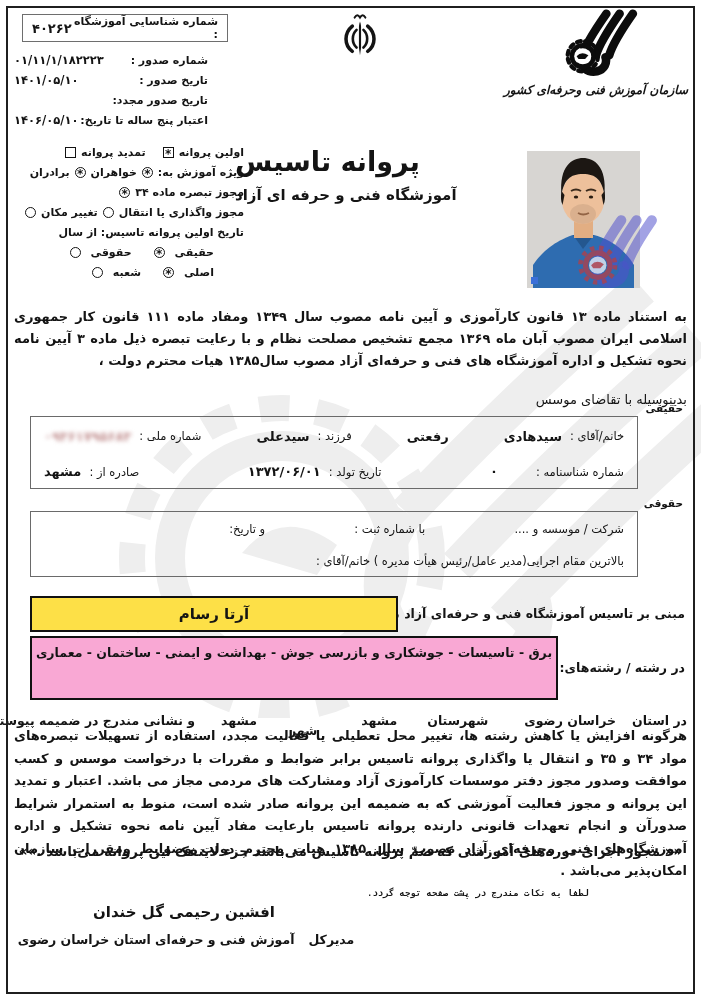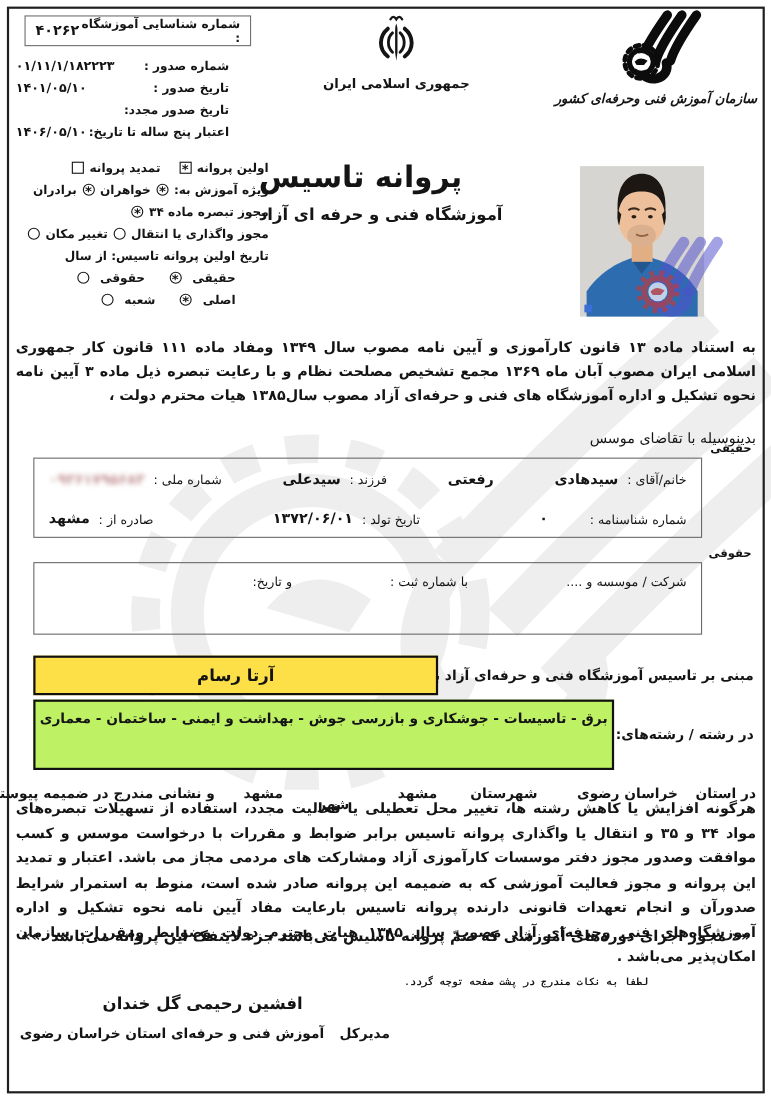--- a/index.html
+++ b/index.html
@@ -53,21 +53,21 @@
   .box2{left:30px;top:511px;width:608px;height:66px;border:1.2px solid #6a6a6a;box-sizing:border-box;}
   .frow{display:flex;align-items:center;justify-content:space-between;padding:0 13px;}
   .frow .lbl{font-size:11.5px;font-weight:normal;white-space:nowrap;}
   .frow .val{font-size:13px;font-weight:bold;white-space:nowrap;}
   .cell{display:inline-flex;align-items:center;gap:8px;}
   .blurred{filter:blur(2.3px);color:#c29090;font-size:11px;}
   .namebox{left:30px;top:596px;width:368px;height:36px;border:2.5px solid #111;box-sizing:border-box;
     display:flex;align-items:center;justify-content:center;font-size:15px;font-weight:bold;background:#fde047;}
   .namelabel{right:16px;top:606px;font-size:12.5px;font-weight:bold;}
   .fieldsbox{left:30px;top:636px;width:528px;height:64px;border:2.5px solid #111;box-sizing:border-box;
-    background:#bef264;text-align:center;padding-top:7px;font-size:12.5px;font-weight:bold;}
+    background:#f9a8d4;text-align:center;padding-top:7px;font-size:12.5px;font-weight:bold;}
   .fieldslabel{right:16px;top:660px;font-size:12.5px;font-weight:bold;}
   .locline{left:14px;top:703px;width:673px;display:flex;align-items:center;font-size:12.5px;font-weight:bold;white-space:nowrap;}
   .terms{left:14px;top:725px;width:673px;font-size:13px;font-weight:bold;line-height:22.5px;text-align:justify;}
   .emphasis{left:14px;top:843px;width:673px;text-align:center;font-size:13.5px;font-weight:bold;}
   .note{right:112px;top:888px;font-size:9px;font-weight:bold;font-family:Liberation Mono, monospace;}
   .signame{left:24px;top:903px;width:320px;text-align:center;font-size:15px;font-weight:bold;}
   .sigrole{left:10px;top:932px;width:352px;text-align:center;font-size:12.5px;font-weight:bold;display:flex;justify-content:center;gap:14px;}
 </style>
 </head>
 <body>
@@ -181,21 +181,20 @@
       <svg width="46" height="52" viewBox="0 0 60 66">
         <g stroke="#141414" fill="none" stroke-linecap="round">
           <path d="M23 9 q3.5 -6 7 0 q3.5 -6 7 0" stroke-width="2.6"></path>
           <path d="M20 20 C9 29 9 45 20 53" stroke-width="4.6"></path>
           <path d="M25.5 25 C19 31 19 42 25.5 48" stroke-width="3.4"></path>
           <path d="M40 20 C51 29 51 45 40 53" stroke-width="4.6"></path>
           <path d="M34.5 25 C41 31 41 42 34.5 48" stroke-width="3.4"></path>
         </g>
         <path d="M30 14 C28.6 18 28.6 20 28.6 24 L28.6 48 L30 58 L31.4 48 L31.4 24 C31.4 20 31.4 18 30 14 Z" fill="#141414"></path>
       </svg>
-      <div class="gov1">جمهوری اسلامی ایران</div>
     </div>
 
     <div class="abs title-block">
       <div class="doc-title">پروانه تاسیس</div>
       <div class="doc-subtitle">آموزشگاه فنی و حرفه ای آزاد</div>
     </div>
 
     <div class="abs org-block">
       <svg width="96" height="70" viewBox="0 0 100 74">
         <g fill="none" stroke="#0c0c0c" stroke-linecap="round">
@@ -281,20 +280,23 @@
     </div>
 
     <div class="abs seclabel" style="right:18px;top:497px;">حقوقی</div>
     <div class="abs box2">
       <div class="frow" style="height:34px;">
         <span class="lbl">شرکت / موسسه و ....</span>
         <span class="lbl">با شماره ثبت :</span>
         <span class="lbl">و تاریخ:</span>
         <span style="width:96px;"></span>
       </div>
+      <div class="frow" style="height:30px;justify-content:flex-start;">
+        <span class="lbl">بالاترین مقام اجرایی(مدیر عامل/رئیس هیأت مدیره )  خانم/آقای :</span>
+      </div>
     </div>
 
     <div class="abs namelabel">مبنی بر تاسیس آموزشگاه فنی و حرفه‌ای آزاد با نام :</div>
     <div class="abs namebox">
       <span>آرتا رسام</span>
     </div>
 
     <div class="abs fieldslabel">در رشته / رشته‌های:</div>
     <div class="abs fieldsbox">
       <span>برق - تاسیسات - جوشکاری و بازرسی جوش - بهداشت و ایمنی - ساختمان - معماری</span>

